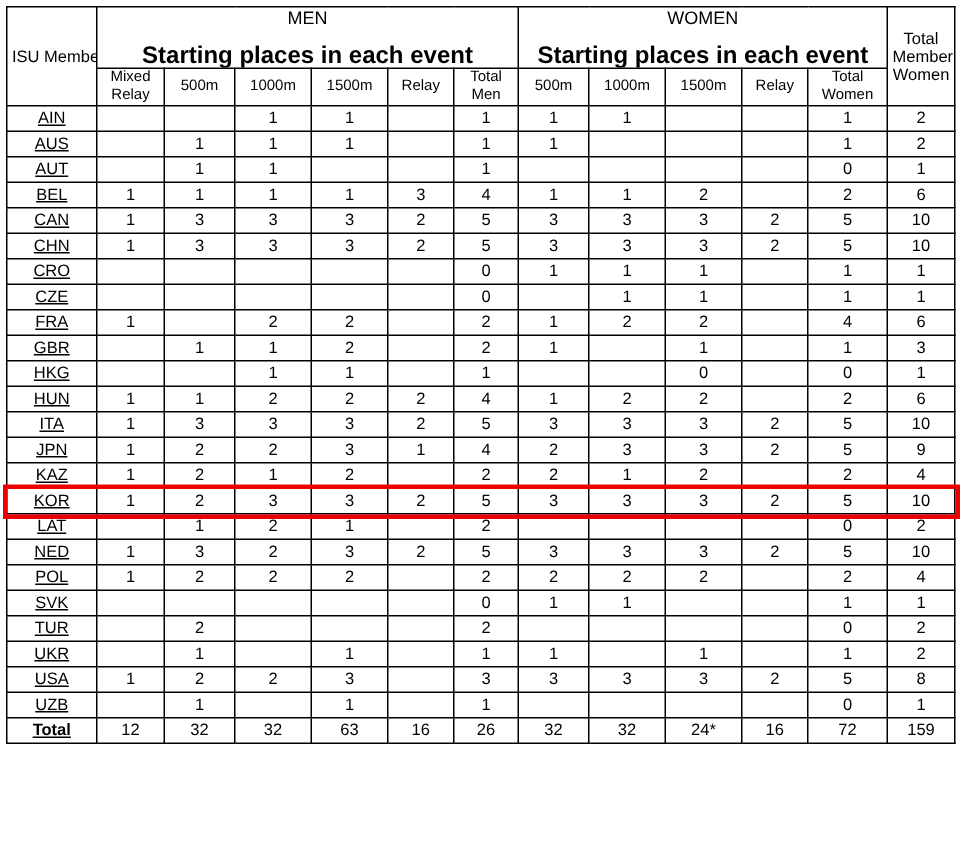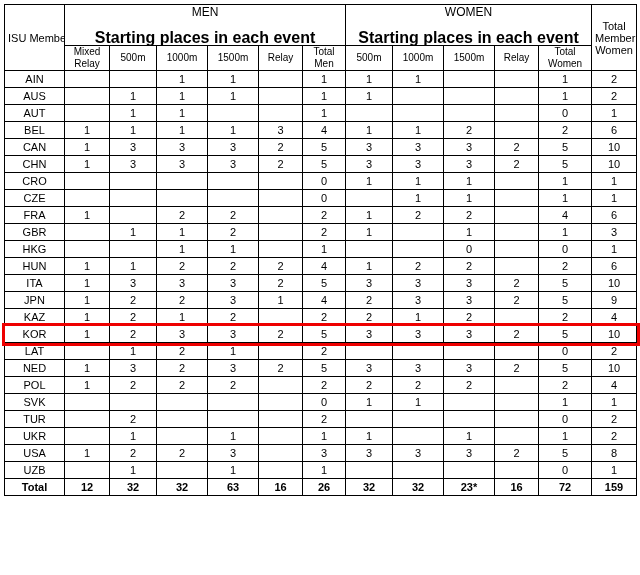--- a/index.html
+++ b/index.html
@@ -77,26 +77,27 @@
     font-size: 10px;
     vertical-align: bottom;
     padding-bottom: 1px;
     height: 34px;
   }
   .col-head span { display: block; line-height: 12px; }
   td.noc {
     text-align: left;
     font-weight: bold;
     padding-left: 4px;
+    text-decoration: underline;
   }
   td.total-col {
     font-weight: bold;
   }
   tr.total-row td {
-    font-weight: bold;
+    font-weight: normal;
   }
   tr.total-row td.noc {
     font-weight: bold;
   }
   
   .highlight-box {
     position: absolute;
     border: 3px solid #ee0000;
     pointer-events: none;
     box-sizing: border-box;
@@ -542,21 +543,21 @@
         <tr class="total-row">
           <td class="noc">Total</td>
           <td>12</td>
           <td>32</td>
           <td>32</td>
           <td>63</td>
           <td>16</td>
           <td>26</td>
           <td>32</td>
           <td>32</td>
-          <td>23*</td>
+          <td>24*</td>
           <td>16</td>
           <td>72</td>
           <td class="total-col">159</td>
         </tr>
       </tbody>
   </table>
   <div class="highlight-box" id="highlight-box" style="border-color: rgb(238, 0, 0); left: 1.5px; top: 322.5px; width: 638.031px; height: 23px;"></div>
 </div>
 
 </body></html>

